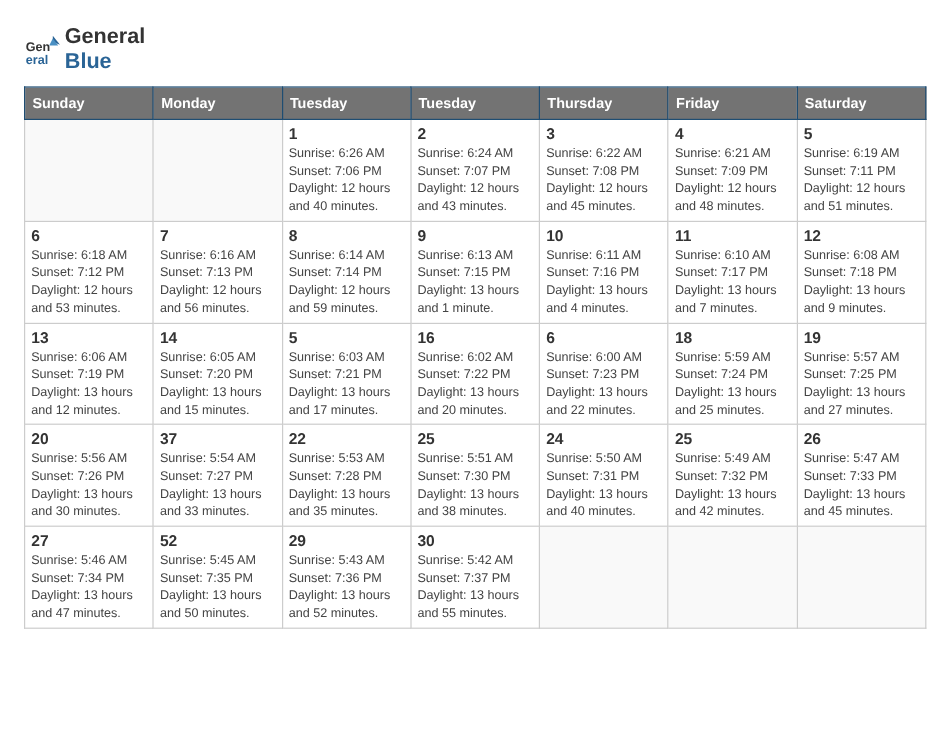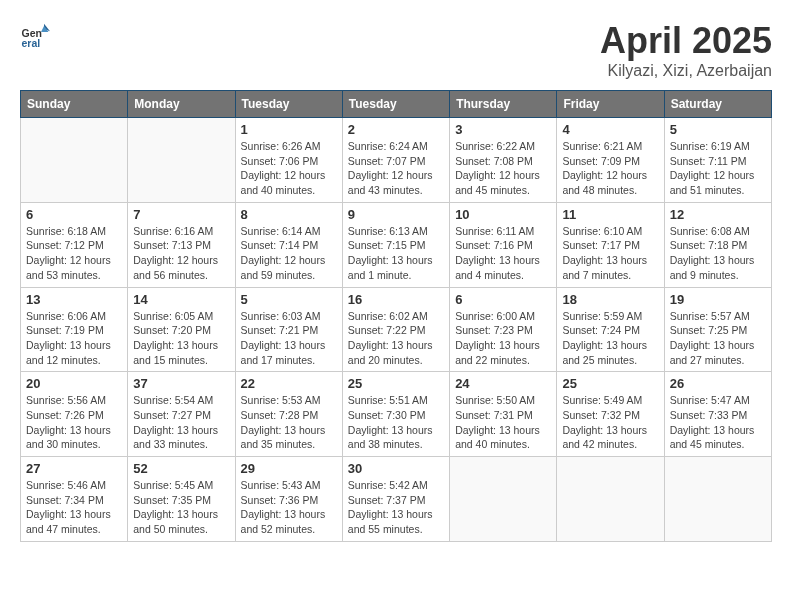--- a/index.html
+++ b/index.html
@@ -8,20 +8,21 @@
       background: #fff;
       width: 792px;
       min-height: 612px;
       padding: 20px;
     }
     .header-area {
       display: flex;
       justify-content: space-between;
       align-items: flex-start;
       margin-bottom: 10px;
+      flex-direction: column;
     }
     .logo {
       display: flex;
       align-items: center;
     }
     .logo-icon {
       width: 30px;
       height: 30px;
       margin-right: 4px;
     }
@@ -80,24 +81,24 @@
 <body>
 
 <div class="header-area">
   <div class="logo">
     <svg class="logo-icon" viewBox="0 0 40 40" xmlns="http://www.w3.org/2000/svg">
       <text x="2" y="22" font-size="14" font-weight="bold" fill="#333">Gen</text>
       <text x="2" y="36" font-size="14" font-weight="bold" fill="#2a6496">eral</text>
       <polygon points="32,5 40,15 32,12" fill="#2a6496"></polygon>
       <polygon points="32,8 38,16 28,16" fill="#4a90c4"></polygon>
     </svg>
-  </div>
-  <div class="title-area">
-    <div class="month-title">April 2025</div>
-    <div class="location-title">Kilyazi, Xizi, Azerbaijan</div>
+    <div>
+      <span style="font-size:18px;font-weight:bold;color:#333;">General</span><br>
+      <span style="font-size:18px;font-weight:bold;color:#2a6496;">Blue</span>
+    </div>
   </div>
 </div>
 
 <table class="calendar-table">
   <thead>
     <tr>
 
     <th>Sunday</th>
         <th>Monday</th>
         <th>Tuesday</th>

